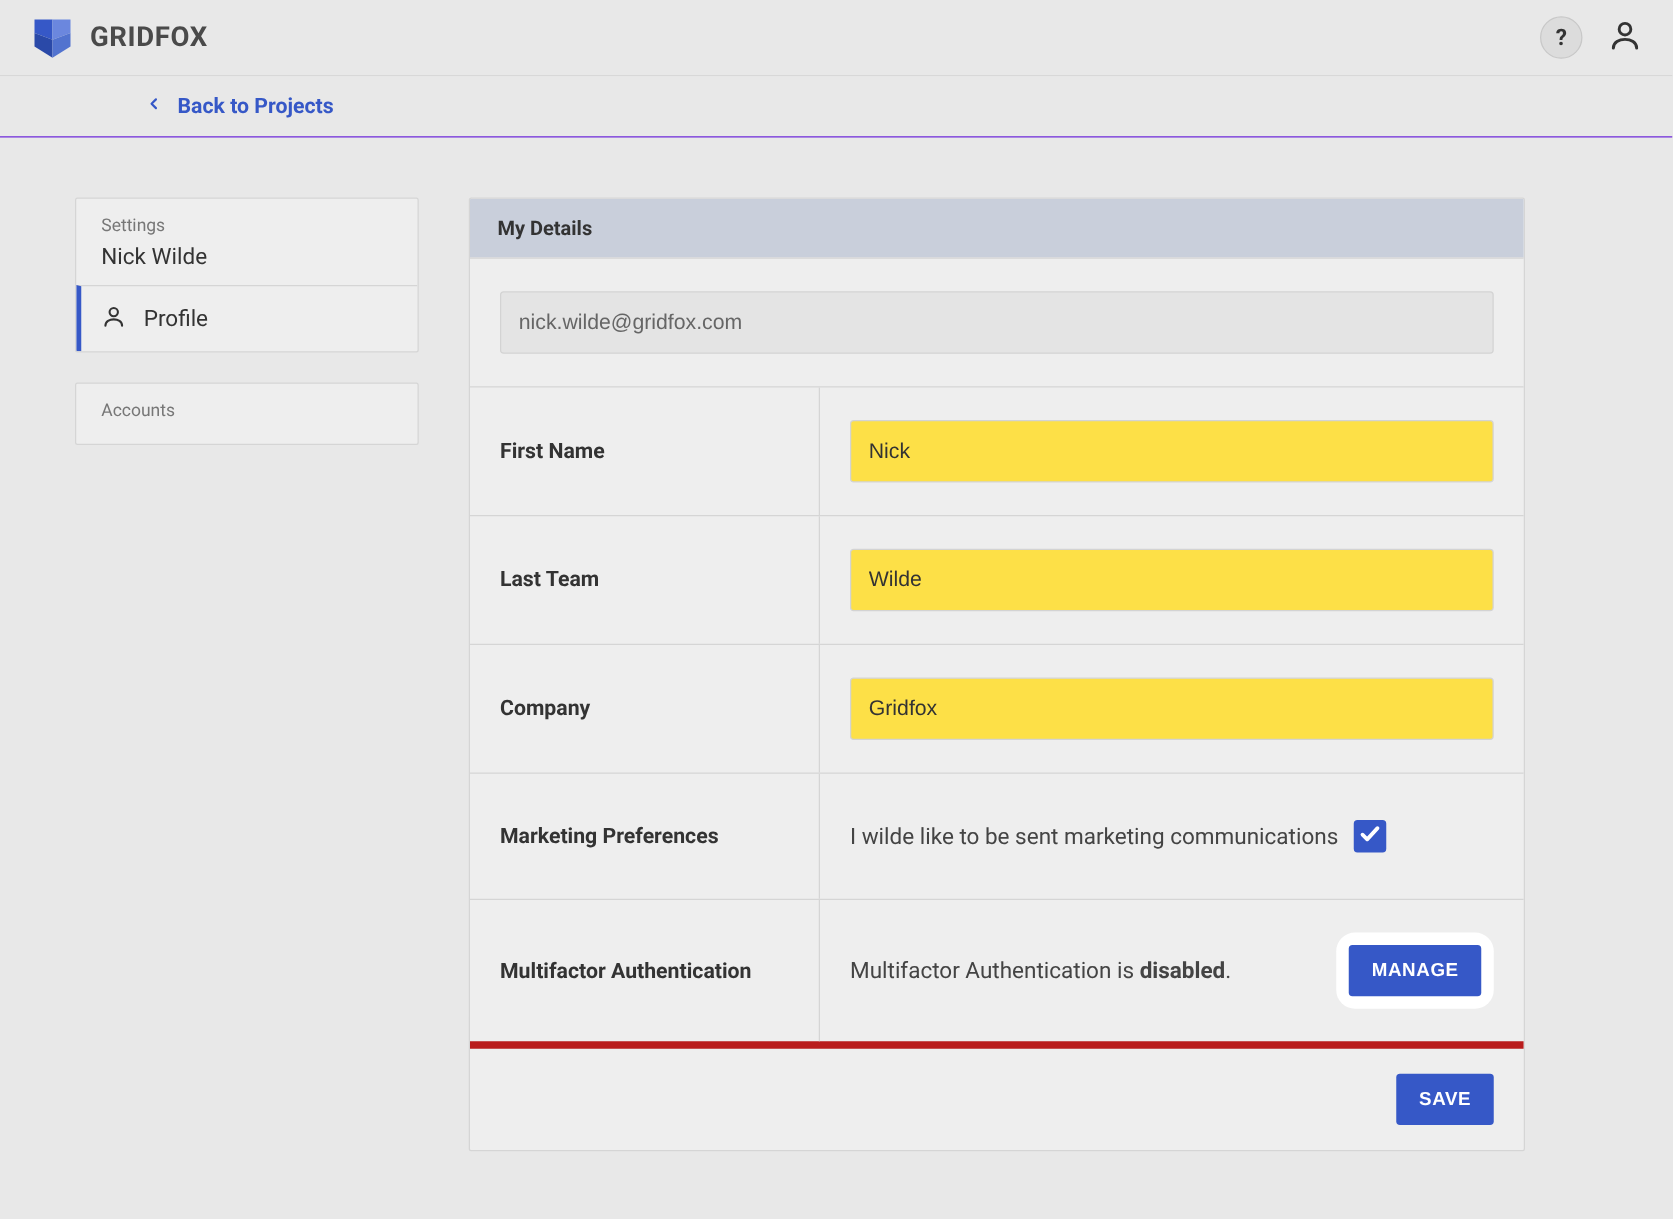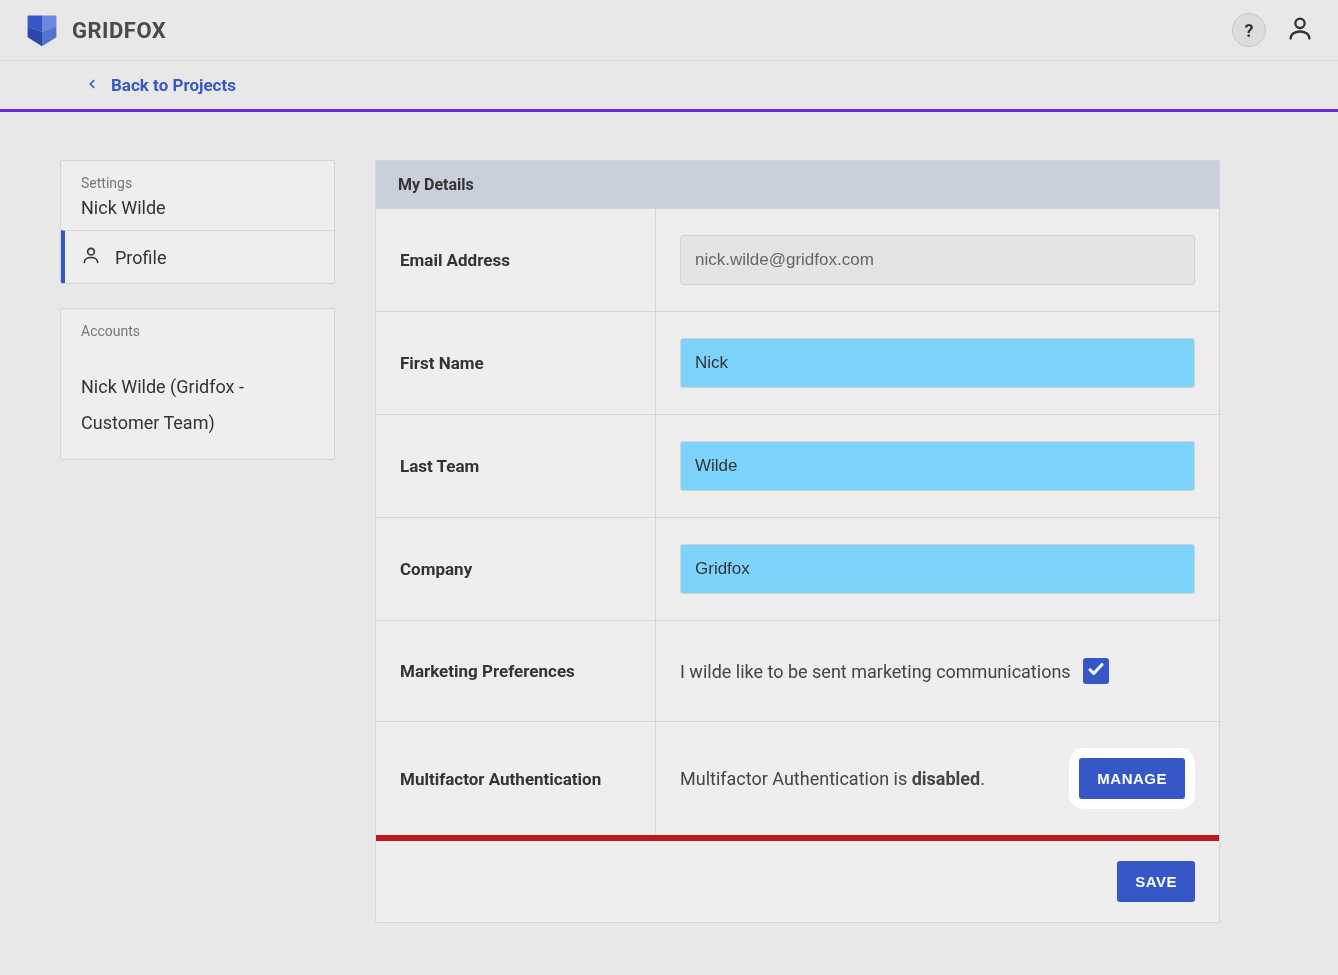--- a/index.html
+++ b/index.html
@@ -34,22 +34,22 @@
       background: #dcdcdc;
       border: 1px solid #c8c8c8;
       display: flex; align-items: center; justify-content: center;
       font-size: 18px; font-weight: 700; color: #333;
       cursor: pointer;
     }
     .user-icon { cursor: pointer; }
 
     
     .subheader {
-      padding: 14px 85px;
-      border-bottom: 3px solid #6d28d9;
+      padding: 14px 116px;
+      border-bottom: 1px solid #6d28d9;
       background: #e8e8e8;
     }
     .back-link {
       display: inline-flex;
       align-items: center;
       gap: 12px;
       color: #3658c7;
       font-weight: 700;
       font-size: 17px;
       cursor: pointer;
@@ -142,21 +142,21 @@
       align-items: center;
       justify-content: space-between;
       gap: 12px;
     }
     .text-input {
       width: 100%;
       padding: 14px 14px;
       font-size: 17px;
       border: 1px solid #d3d3d3;
       border-radius: 3px;
-      background: #7dd3fc;
+      background: #fde047;
       color: #333;
     }
     .text-input.readonly {
       background: #e4e4e4;
       color: #666;
     }
     .pref-text {
       font-size: 18px;
       color: #444;
     }
@@ -258,30 +258,28 @@
           </svg>
         </span>
         <span class="sidebar-item-label">Profile</span>
       </div>
     </div>
 
     <div class="sidebar-card">
       <div class="sidebar-header">
         <div class="sidebar-label">Accounts</div>
       </div>
-      <div class="account-item">Nick Wilde (Gridfox - Customer Team)</div>
     </div>
   </div>
 
   <div class="main">
     <div class="panel">
       <div class="panel-header">My Details</div>
 
       <div class="form-row">
-        <div class="form-label">Email Address</div>
         <div class="form-value">
           <input class="text-input readonly" type="text" readonly="" value="nick.wilde@gridfox.com" style="">
         </div>
       </div>
 
       <div class="form-row">
         <div class="form-label">First Name</div>
         <div class="form-value">
           <input class="text-input" type="text" value="Nick" style="">
         </div>

